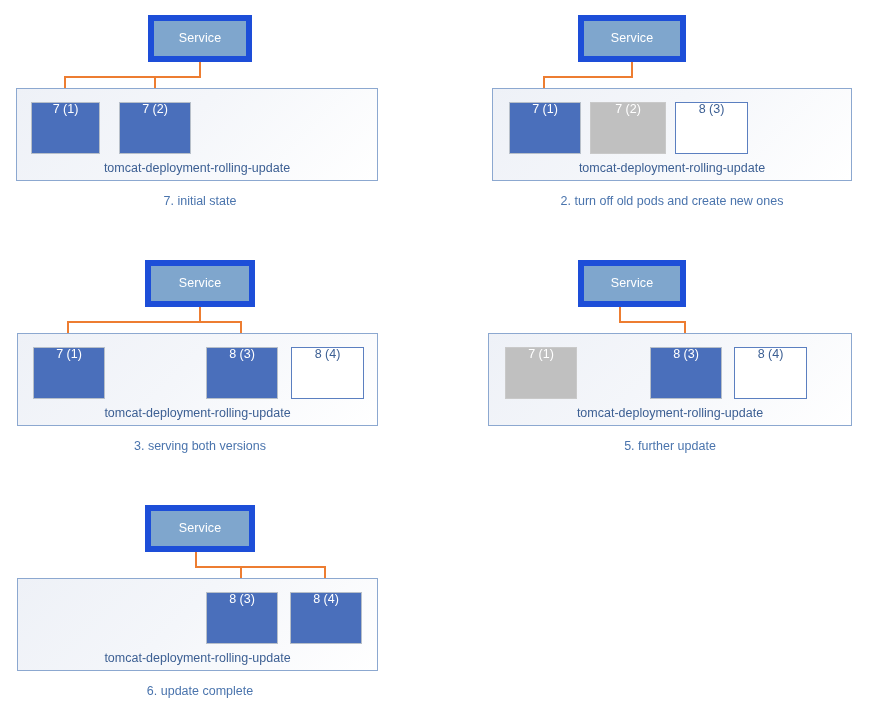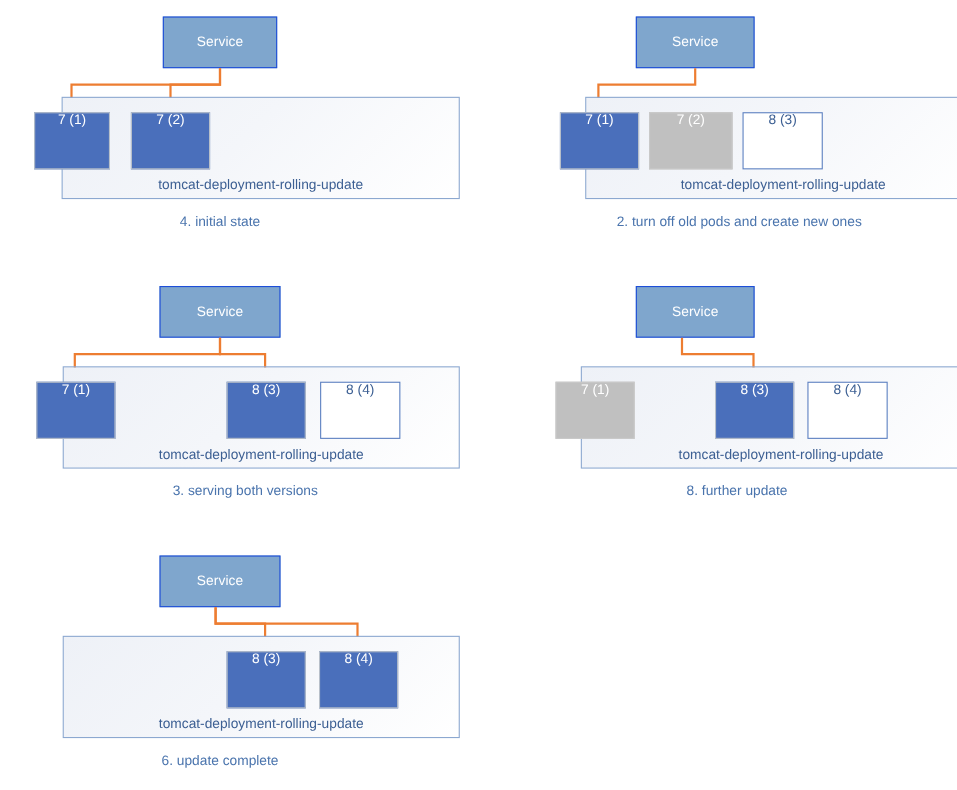--- a/index.html
+++ b/index.html
@@ -16,40 +16,39 @@
   }
 
   .panel {
     position: absolute;
   }
 
   
   .service-box {
     position: absolute;
     background: #7fa6cd;
-    border: 1px solid #1d4ed8;
+    border: 6px solid #1d4ed8;
     box-sizing: border-box;
     display: flex;
     align-items: center;
     justify-content: center;
   }
   .service-label {
     color: #ffffff;
     font-size: 12.5px;
     line-height: 1;
     letter-spacing: 0.1px;
   }
 
   
   .deployment-box {
     position: absolute;
     box-sizing: border-box;
     border: 1px solid #8ca8d0;
     background: linear-gradient(135deg, #eef1f7 0%, #f4f6fa 45%, #ffffff 100%);
-    margin-left: 40px;
   }
   .deployment-label {
     position: absolute;
     left: 0;
     right: 0;
     bottom: 6px;
     text-align: center;
     color: #3c5f93;
     font-size: 12.5px;
     line-height: 1;
@@ -118,21 +117,21 @@
     <span class="deployment-label">tomcat-deployment-rolling-update</span>
   </div>
 
   <div class="pod active" style="left:31px; top:102px; width:69px; height:52px;">
     <span>7 (1)</span>
   </div>
   <div class="pod active" style="left:119px; top:102px; width:72px; height:52px;">
     <span>7 (2)</span>
   </div>
 
-  <div class="caption" style="left:0px; top:195px; width:400px;">4. initial state</div>
+  <div class="caption" style="left:0px; top:195px; width:400px;">7. initial state</div>
 </div>
 
 <div class="panel" style="left:435px; top:0px; width:435px; height:230px;">
 
   <div class="service-box" style="left:143px; top:15px; width:108px; height:47px;">
     <span class="service-label">Service</span>
   </div>
 
   <svg class="connector-svg" style="left:0px; top:0px; width:435px; height:200px;">
     <path d="M197,62 L197,77 L109,77 L109,92" fill="none" stroke="#ed7d31" stroke-width="2"></path>
@@ -176,21 +175,21 @@
   <div class="pod active" style="left:33px; top:102px; width:72px; height:52px;">
     <span>7 (1)</span>
   </div>
   <div class="pod active" style="left:206px; top:102px; width:72px; height:52px;">
     <span>8 (3)</span>
   </div>
   <div class="pod pending" style="left:291px; top:102px; width:73px; height:52px;">
     <span>8 (4)</span>
   </div>
 
-  <div class="caption" style="left:0px; top:195px; width:400px;padding-left:23px;">3. serving both versions</div>
+  <div class="caption" style="left:0px; top:195px; width:400px;">3. serving both versions</div>
 </div>
 
 <div class="panel" style="left:435px; top:245px; width:435px; height:235px;">
 
   <div class="service-box" style="left:143px; top:15px; width:108px; height:47px;">
     <span class="service-label">Service</span>
   </div>
 
   <svg class="connector-svg" style="left:0px; top:0px; width:435px; height:200px;">
     <path d="M185,62 L185,77 L250,77 L250,92" fill="none" stroke="#ed7d31" stroke-width="2"></path>
@@ -204,21 +203,21 @@
   <div class="pod terminating" style="left:70px; top:102px; width:72px; height:52px;">
     <span>7 (1)</span>
   </div>
   <div class="pod active" style="left:215px; top:102px; width:72px; height:52px;">
     <span>8 (3)</span>
   </div>
   <div class="pod pending" style="left:299px; top:102px; width:73px; height:52px;">
     <span>8 (4)</span>
   </div>
 
-  <div class="caption" style="left:35px; top:195px; width:400px;">8. further update</div>
+  <div class="caption" style="left:35px; top:195px; width:400px;">5. further update</div>
 </div>
 
 <div class="panel" style="left:0px; top:490px; width:435px; height:228px;">
 
   <div class="service-box" style="left:145px; top:15px; width:110px; height:47px;">
     <span class="service-label">Service</span>
   </div>
 
   <svg class="connector-svg" style="left:0px; top:0px; width:435px; height:200px;">
     <path d="M196,62 L196,77 L241,77 L241,92" fill="none" stroke="#ed7d31" stroke-width="2"></path>

